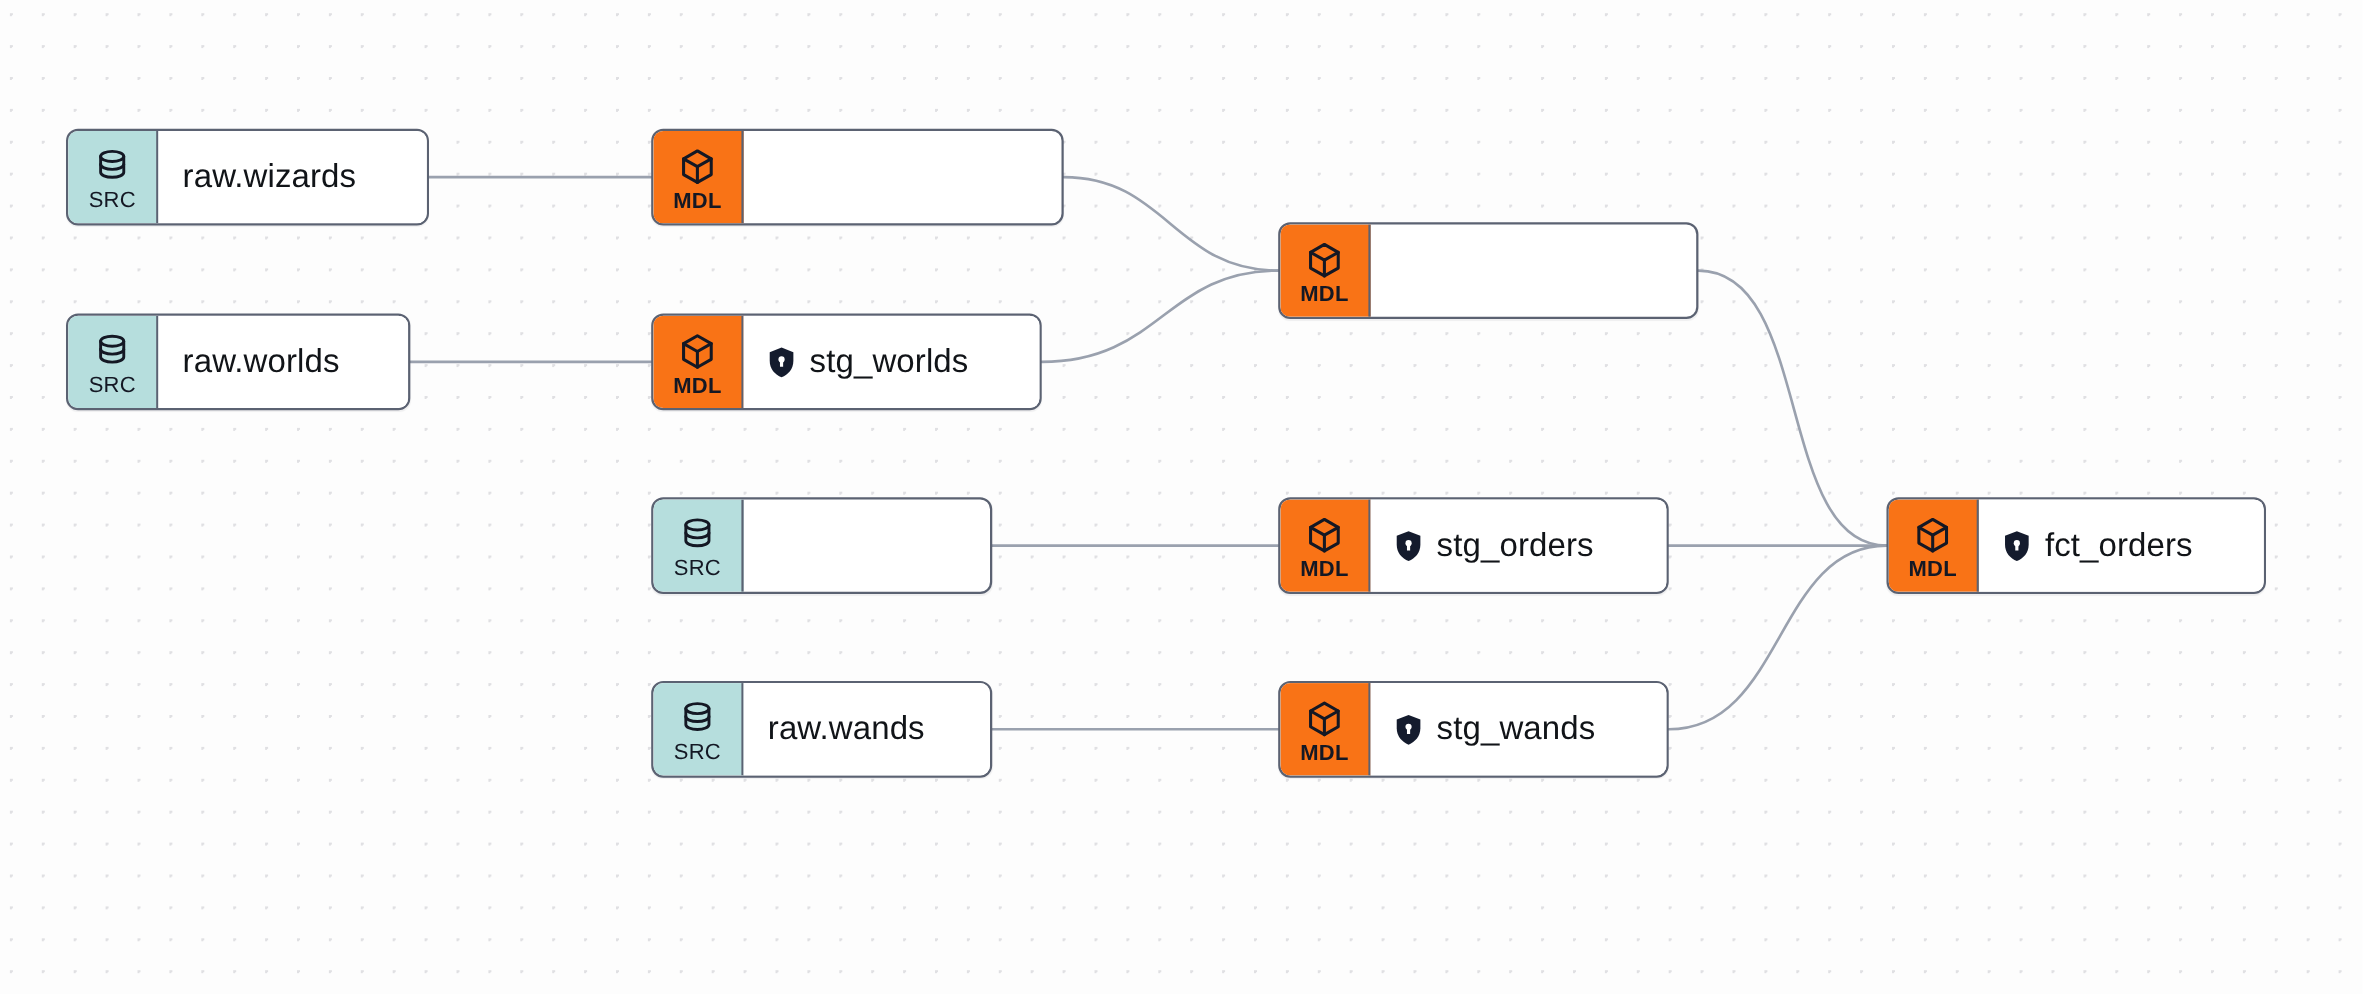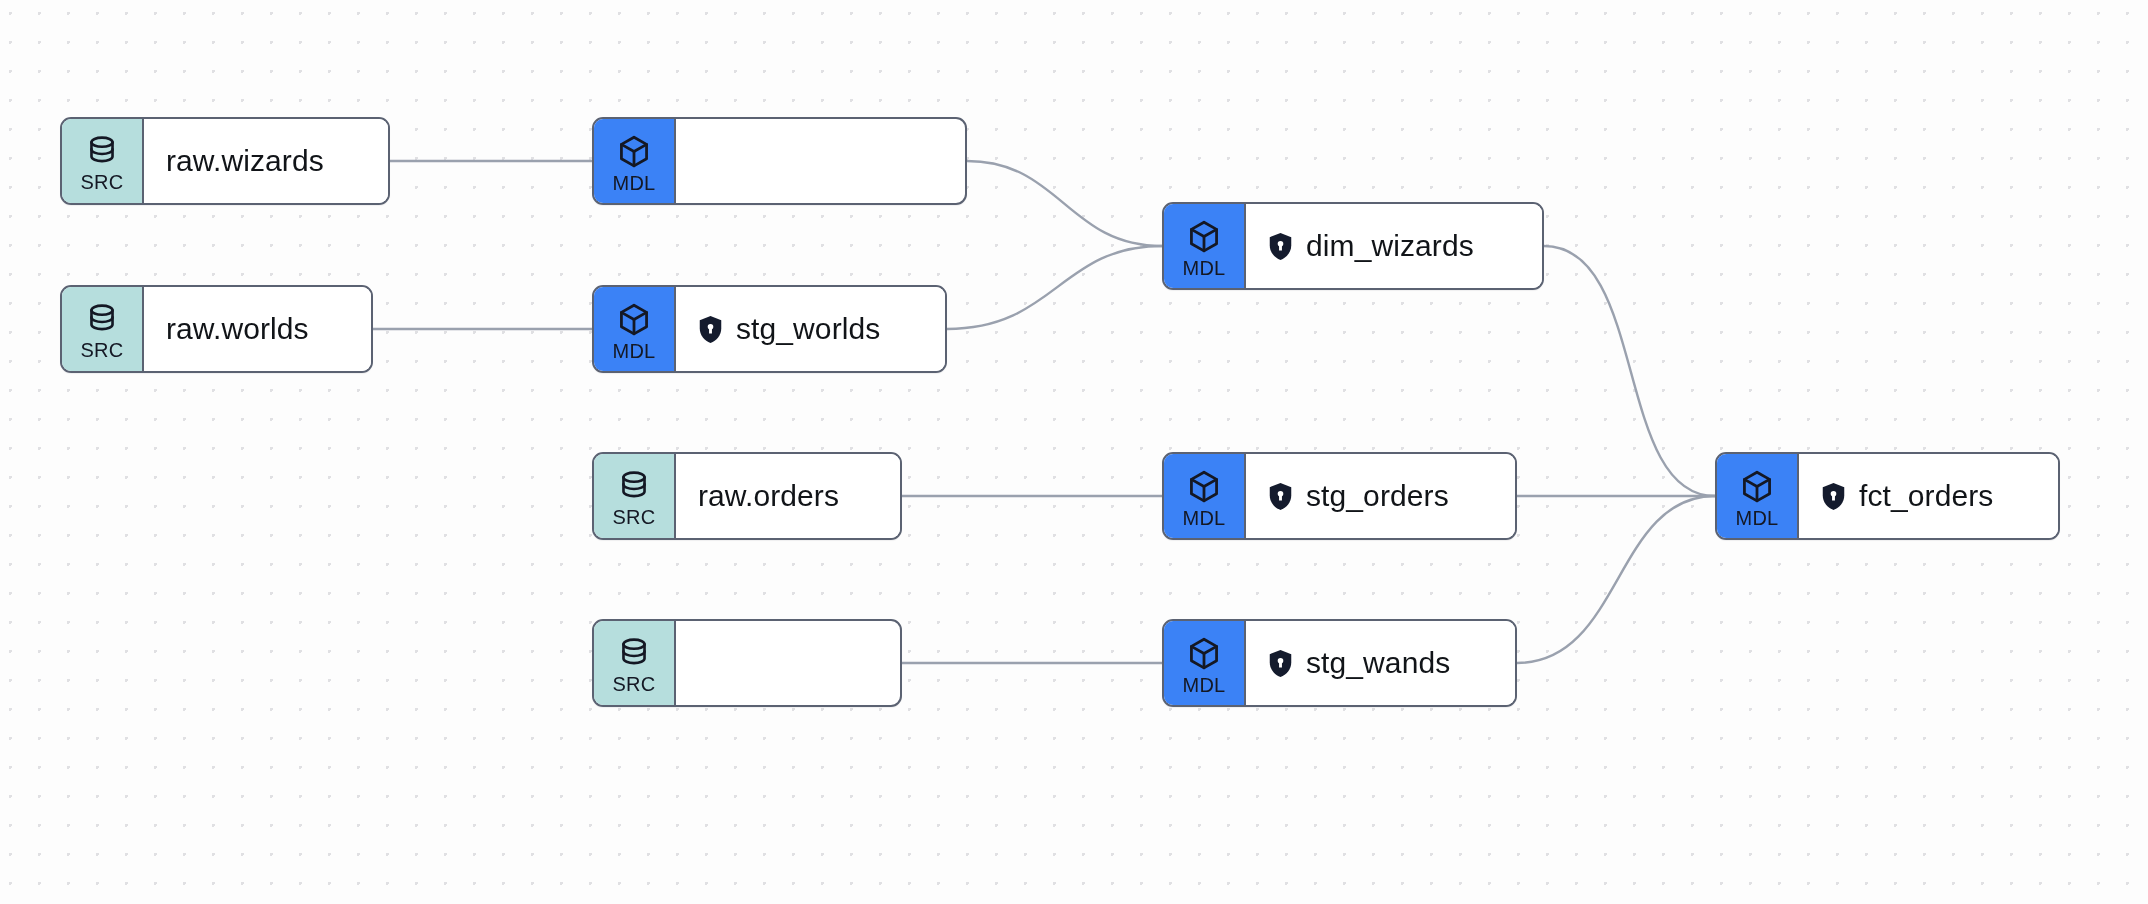--- a/index.html
+++ b/index.html
@@ -59,21 +59,21 @@
     display: flex;
     flex-direction: column;
     align-items: center;
     justify-content: center;
     gap: 1px;
     border-right: 2.2px solid #5b6272;
     box-sizing: border-box;
     padding-top: 4px;
   }
   .node.src .badge { background: #b6dedd; }
-  .node.mdl .badge { background: #3b82f6; }
+  .node.mdl .badge { background: #f97316; font-weight: bold; }
 
   .badge svg { display: block; }
 
   .badge-text {
     font-size: 20px;
     line-height: 1;
     color: #141824;
     letter-spacing: .2px;
     font-family: "Liberation Sans", sans-serif;
   }
@@ -144,33 +144,33 @@
       </div>
       <div class="node src" style="left: 592px; top: 452px; width: 310px;">
         <div class="badge">
           <svg width="34" height="36" viewBox="0 0 24 26" fill="none" stroke="#141824" stroke-width="1.9" stroke-linecap="round" stroke-linejoin="round">
             <ellipse cx="12" cy="5.2" rx="7.6" ry="3.3"></ellipse>
             <path d="M4.4 5.2 v5.2 c0 1.82 3.4 3.3 7.6 3.3 s7.6 -1.48 7.6 -3.3 V5.2"></path>
             <path d="M4.4 10.4 v5.2 c0 1.82 3.4 3.3 7.6 3.3 s7.6 -1.48 7.6 -3.3 v-5.2"></path>
           </svg>
           <span class="badge-text">SRC</span>
         </div>
-        <div class="body">
-          <span class="label">raw.orders</span>
-        </div>
       </div>
       <div class="node src" style="left: 592px; top: 619px; width: 310px;">
         <div class="badge">
           <svg width="34" height="36" viewBox="0 0 24 26" fill="none" stroke="#141824" stroke-width="1.9" stroke-linecap="round" stroke-linejoin="round">
             <ellipse cx="12" cy="5.2" rx="7.6" ry="3.3"></ellipse>
             <path d="M4.4 5.2 v5.2 c0 1.82 3.4 3.3 7.6 3.3 s7.6 -1.48 7.6 -3.3 V5.2"></path>
             <path d="M4.4 10.4 v5.2 c0 1.82 3.4 3.3 7.6 3.3 s7.6 -1.48 7.6 -3.3 v-5.2"></path>
           </svg>
           <span class="badge-text">SRC</span>
         </div>
+        <div class="body">
+          <span class="label">raw.wands</span>
+        </div>
       </div>
       <div class="node mdl" style="left: 592px; top: 117px; width: 375px;">
         <div class="badge">
           <svg width="36" height="38" viewBox="0 0 24 26" fill="none" stroke="#141824" stroke-width="1.9" stroke-linecap="round" stroke-linejoin="round">
             <path d="M12 2.2 L20.6 7.1 V16.9 L12 21.8 L3.4 16.9 V7.1 Z"></path>
             <path d="M3.4 7.1 L12 12 L20.6 7.1"></path>
             <path d="M12 12 V21.8"></path>
           </svg>
           <span class="badge-text">MDL</span>
         </div>
@@ -237,30 +237,20 @@
       </div>
       <div class="node mdl" style="left: 1162px; top: 202px; width: 382px;">
         <div class="badge">
           <svg width="36" height="38" viewBox="0 0 24 26" fill="none" stroke="#141824" stroke-width="1.9" stroke-linecap="round" stroke-linejoin="round">
             <path d="M12 2.2 L20.6 7.1 V16.9 L12 21.8 L3.4 16.9 V7.1 Z"></path>
             <path d="M3.4 7.1 L12 12 L20.6 7.1"></path>
             <path d="M12 12 V21.8"></path>
           </svg>
           <span class="badge-text">MDL</span>
         </div>
-        <div class="body">
-          <span style="display: flex;">
-            <svg class="shield" width="25" height="29" viewBox="0 0 20 23">
-              <path d="M10 0.7 L18.6 4.0 V10.4 C18.6 16.1 14.8 20.4 10 22.3 C5.2 20.4 1.4 16.1 1.4 10.4 V4.0 Z" fill="#141b2d"></path>
-              <circle cx="10" cy="9.3" r="2.25" fill="#ffffff"></circle>
-              <path d="M8.85 9.3 h2.3 v5.3 h-2.3 Z" fill="#ffffff"></path>
-            </svg>
-          </span>
-          <span class="label">dim_wizards</span>
-        </div>
       </div>
       <div class="node mdl" style="left: 1715px; top: 452px; width: 345px;">
         <div class="badge">
           <svg width="36" height="38" viewBox="0 0 24 26" fill="none" stroke="#141824" stroke-width="1.9" stroke-linecap="round" stroke-linejoin="round">
             <path d="M12 2.2 L20.6 7.1 V16.9 L12 21.8 L3.4 16.9 V7.1 Z"></path>
             <path d="M3.4 7.1 L12 12 L20.6 7.1"></path>
             <path d="M12 12 V21.8"></path>
           </svg>
           <span class="badge-text">MDL</span>
         </div>

